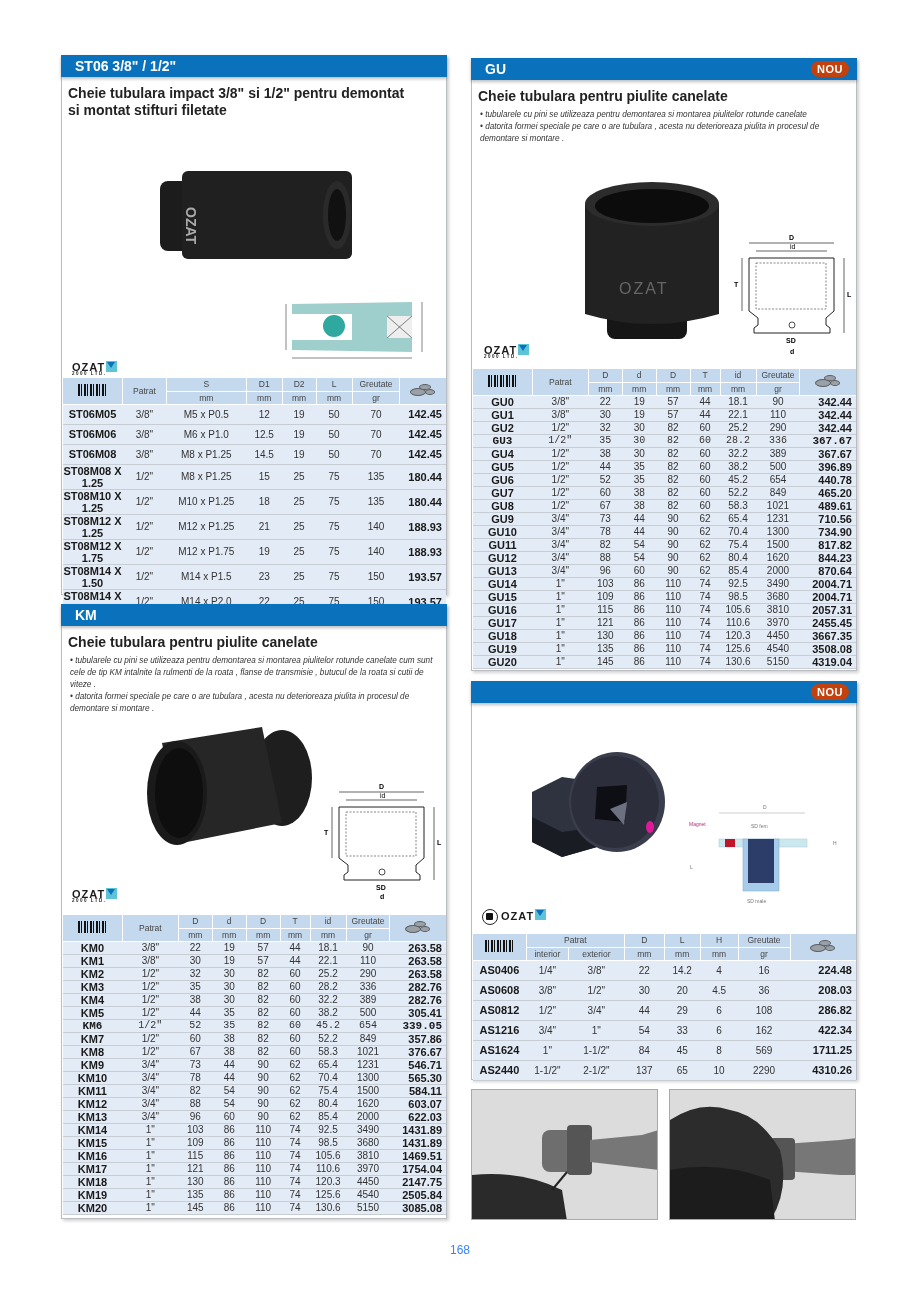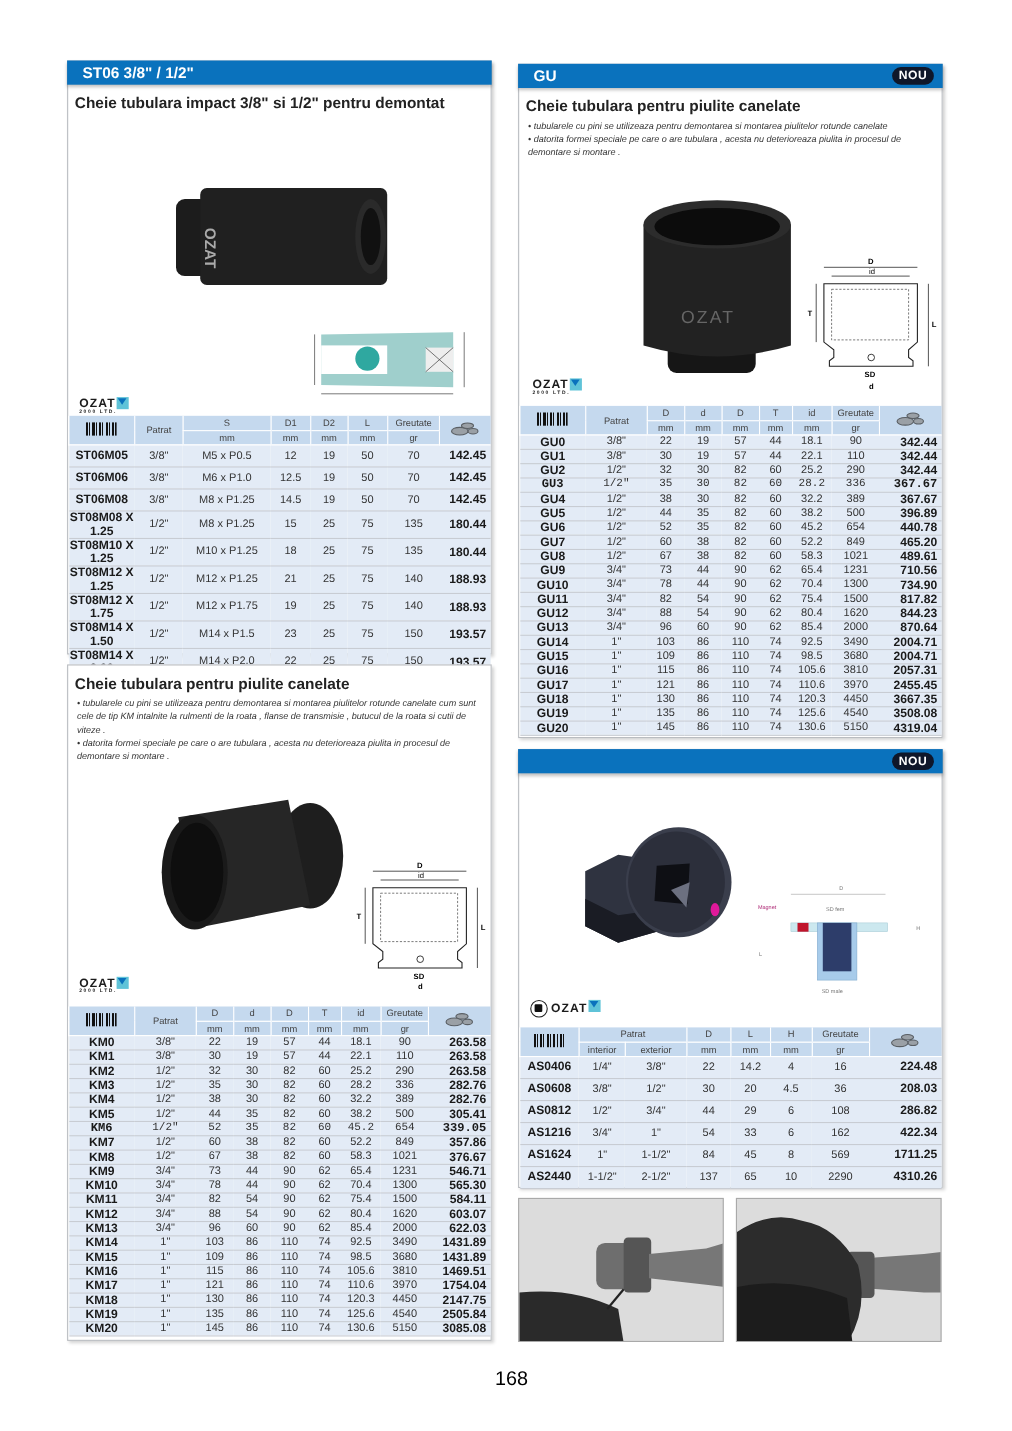--- a/index.html
+++ b/index.html
@@ -11,21 +11,21 @@
   .panel {
     position: absolute; border: 1px solid #b9bcc0; background: #fff;
     box-shadow: 2px 2px 3px rgba(0,0,0,0.18);
   }
   .panel-header {
     height: 22px; background: #0a72bd; color: #fff; font-weight: bold;
     font-size: 14px; line-height: 22px; padding-left: 14px; position: relative;
     margin: -1px -1px 0 -1px; box-shadow: 0 2px 3px rgba(0,0,0,0.25);
   }
   .nou-badge {
-    position: absolute; right: 8px; top: 3px; background: #0f172a; color: #fff;
+    position: absolute; right: 8px; top: 3px; background: #c2410c; color: #fff;
     font-size: 11px; font-weight: bold; border-radius: 8px; padding: 0 6px;
     height: 16px; line-height: 16px; letter-spacing: 0.5px;
   }
   .panel-title {
     font-size: 14px; font-weight: bold; padding: 8px 6px 0 6px; line-height: 17px; color: #222;
   }
   .panel-desc {
     font-size: 8.2px; font-style: italic; color: #333; padding: 4px 8px 0 8px; line-height: 12px;
   }
   .image-area { position: absolute; }
@@ -54,30 +54,31 @@
     border-right: 4.5px solid transparent; border-top: 6px solid #0a72bd;
   }
   .barcode-icon {
     display: inline-block; width: 28px; height: 12px;
     background: repeating-linear-gradient(90deg, #111 0 2px, transparent 2px 3px, #111 3px 4px, transparent 4px 6px);
   }
   .coins-icon { display: inline-block; width: 26px; height: 14px; position: relative; }
   .coins-icon span {
     position: absolute; border-radius: 50%; background: #9aa0a6; border: 1px solid #5a5f64;
   }
-  .page-number { position: absolute; left: 450px; top: 1243px; font-size: 18px; color: #000000; }
+  .page-number { position: absolute; left: 450px; top: 1243px; font-size: 12px; color: #3b82f6; }
   .photo { position: absolute; background: #dcdcdc; border: 1px solid #a9a9a9; overflow: hidden; }
 </style>
 </head>
 <body>
 
 <div class="panel" style="left:61px; top:55px; width:386px; height:540px;">
   <div class="panel-header">ST06 3/8" / 1/2"</div>
   <div class="panel-title">
     <div>Cheie tubulara impact 3/8" si 1/2" pentru demontat</div>
+    <div>si montat stifturi filetate</div>
   </div>
 
   <div class="image-area" style="left:70px; top:105px; width:240px; height:110px;">
     <svg width="240" height="110" viewBox="0 0 240 110">
       <rect x="28" y="20" width="30" height="70" rx="8" fill="#1c1c1c"></rect>
       <rect x="50" y="10" width="170" height="88" rx="6" fill="#202020"></rect>
       <ellipse cx="205" cy="54" rx="14" ry="34" fill="#2a2a2a"></ellipse>
       <ellipse cx="205" cy="54" rx="9" ry="26" fill="#111"></ellipse>
       <text x="52" y="60" font-size="14" fill="#aaa" transform="rotate(90 60 54)" font-family="Liberation Sans, sans-serif" font-weight="bold">OZAT</text>
     </svg>
@@ -235,20 +236,21 @@
             <td>75</td>
             <td>240</td>
             <td class="price">224.63</td>
           </tr>
         </tbody>
     </table>
   </div>
 </div>
 
 <div class="panel" style="left:61px; top:604px; width:386px; height:615px;">
+  <div class="panel-header">KM</div>
   <div class="panel-title">Cheie tubulara pentru piulite canelate</div>
   <div class="panel-desc">
     <div>• tubularele cu pini se utilizeaza pentru demontarea si montarea piulitelor rotunde canelate cum sunt cele de tip KM intalnite la rulmenti de la roata , flanse de transmisie , butucul de la roata si cutii de viteze .</div>
     <div>• datorita formei speciale pe care o are tubulara , acesta nu deterioreaza piulita in procesul de demontare si montare .</div>
   </div>
 
   <div class="image-area" style="left:70px; top:118px; width:190px; height:125px;">
     <svg width="190" height="125" viewBox="0 0 190 125">
       <ellipse cx="150" cy="55" rx="30" ry="48" fill="#1e1e1e"></ellipse>
       <path d="M30 20 L130 4 L150 100 L50 120 Z" fill="#262626"></path>

